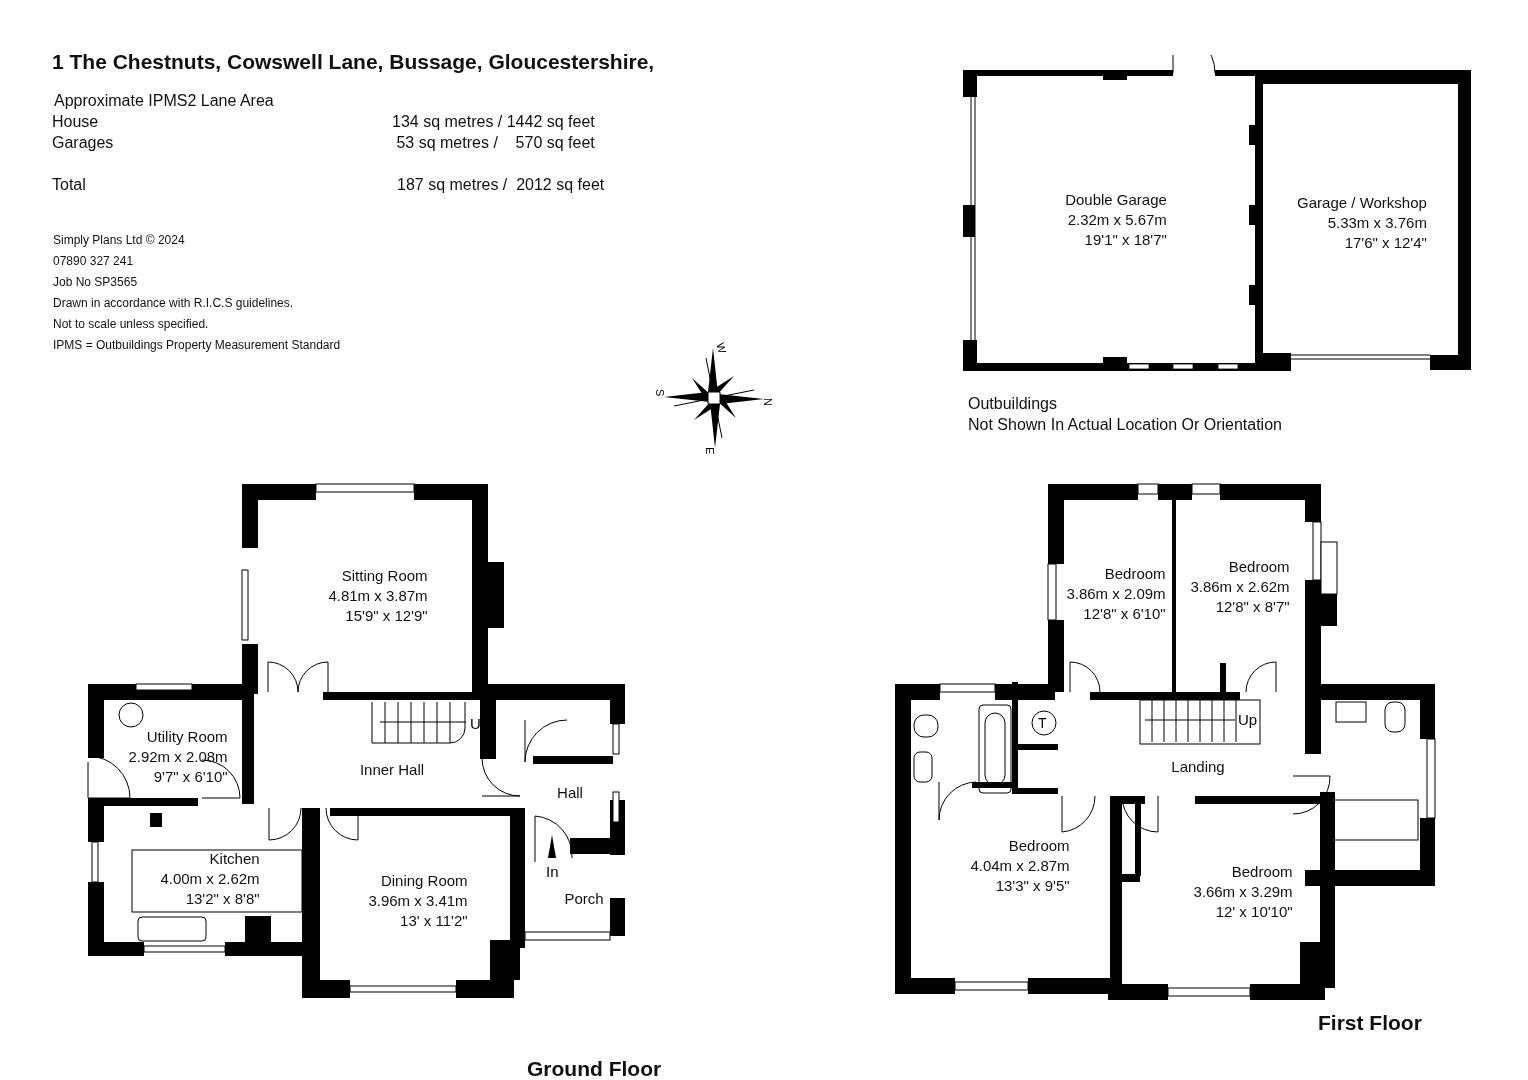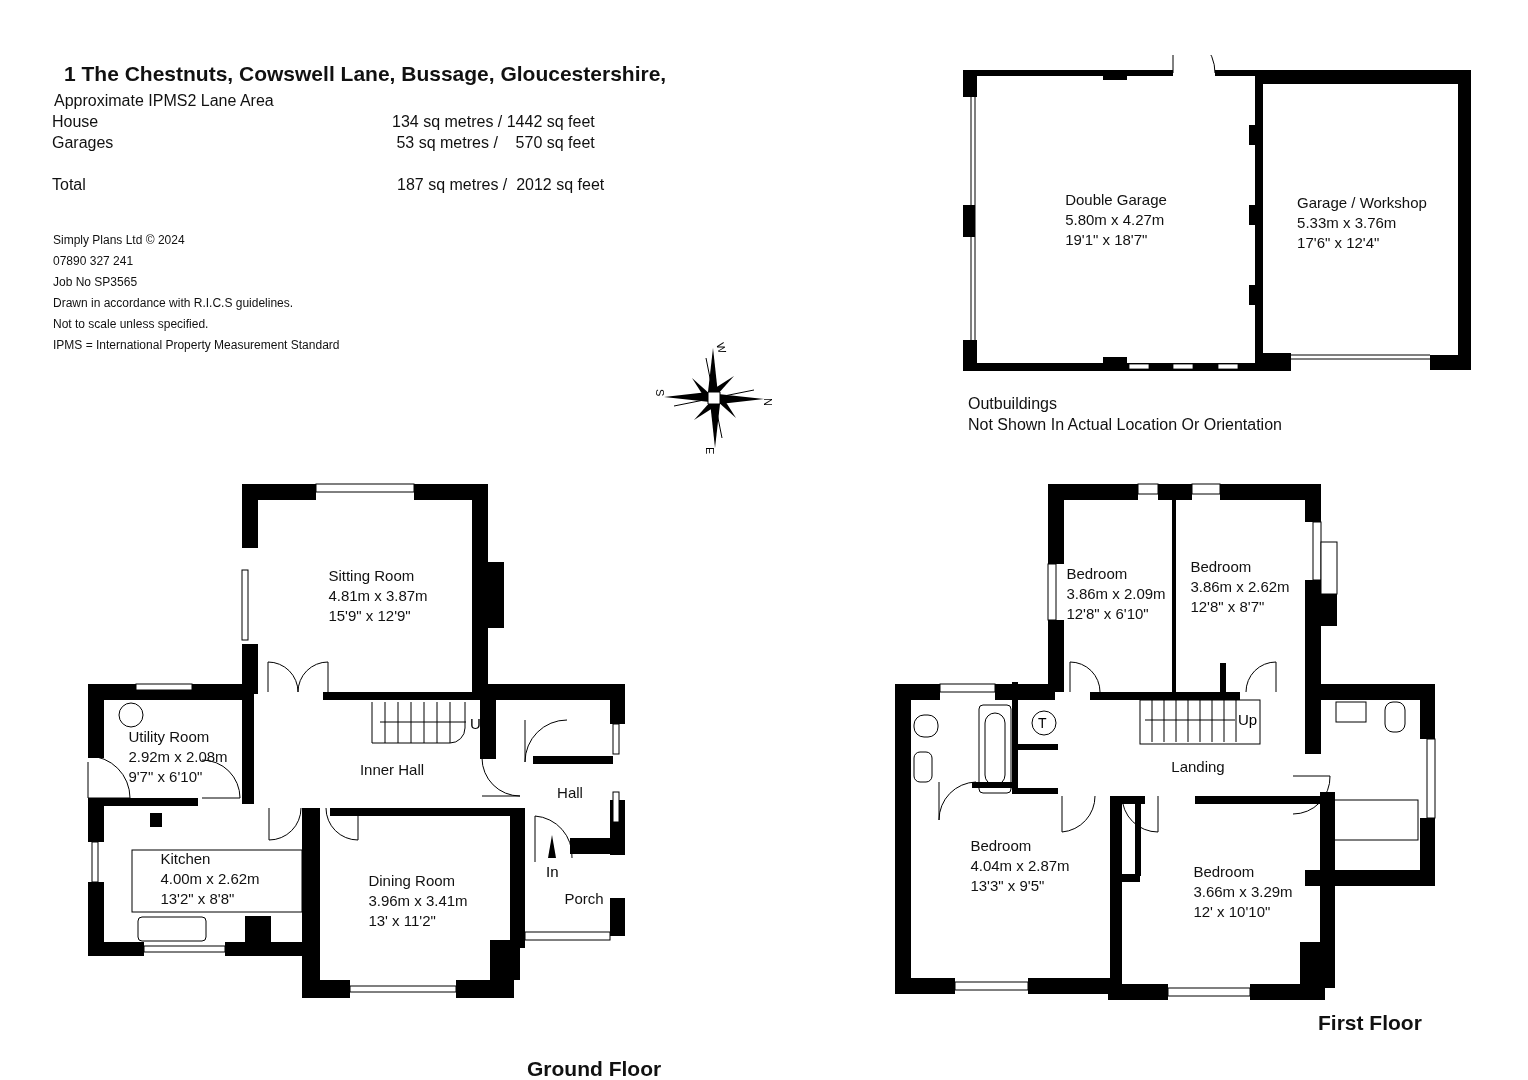--- a/index.html
+++ b/index.html
@@ -1,27 +1,27 @@
 <!DOCTYPE html>
 <html><head>
 <meta charset="utf-8">
 <style>
   html,body{margin:0;padding:0;background:#fff;}
   body{width:1528px;height:1080px;position:relative;overflow:hidden;font-family:"Liberation Sans",sans-serif;color:#111;}
   .abs{position:absolute;}
-  .title{left:52px;top:62px;font-size:21px;font-weight:bold;white-space:nowrap;margin-left:12px;}
+  .title{left:52px;top:50px;font-size:21px;font-weight:bold;white-space:nowrap;}
   .area-block{left:52px;top:90px;font-size:16px;line-height:21px;}
   .area-row{position:relative;height:21px;white-space:nowrap;}
   .area-row .lbl{position:absolute;left:0;}
   .area-row .val{position:absolute;left:340px;width:225px;white-space:pre;}
   .notes{left:53px;top:230px;font-size:12px;line-height:21px;white-space:nowrap;}
   .outnote{left:968px;top:393px;font-size:16px;line-height:21px;white-space:nowrap;}
   .floor-label{font-size:21px;font-weight:bold;white-space:nowrap;}
   svg text{font-family:"Liberation Sans",sans-serif;}
-  .room{position:absolute;text-align:left;font-size:15px;line-height:20px;white-space:nowrap;transform:translateX(-50%);}
+  .room{position:absolute;text-align:right;font-size:15px;line-height:20px;white-space:nowrap;transform:translateX(-50%);}
   .room .nm{display:block;}
 </style>
 </head>
 <body>
 
 <div class="abs title">1 The Chestnuts, Cowswell Lane, Bussage, Gloucestershire,</div>
 
 <div class="abs area-block">
   <div class="area-row">
       <span class="lbl" style="left:2px">Approximate IPMS2 Lane Area</span>
@@ -40,21 +40,21 @@
     <span class="val" style="left:345px">187 sq metres /  2012 sq feet</span>
   </div>
 </div>
 
 <div class="abs notes">
   <div>Simply Plans Ltd © 2024</div>
   <div>07890 327 241</div>
   <div>Job No SP3565</div>
   <div>Drawn in accordance with R.I.C.S guidelines.</div>
   <div>Not to scale unless specified.</div>
-  <div>IPMS = International Property Measurement Standard</div>
+  <div>IPMS = Outbuildings Property Measurement Standard</div>
 </div>
 
 <svg class="abs" style="left:650px;top:335px" width="130" height="125">
   <g transform="translate(64,63)">
     <line x1="-40" y1="8" x2="40" y2="-8" stroke="#000" stroke-width="1"></line>
     <line x1="-8" y1="-40" x2="8" y2="40" stroke="#000" stroke-width="1"></line>
     <polygon points="-50,-1 -6,-6 -4,4" fill="#000"></polygon>
     <polygon points="50,1 6,6 4,-4" fill="#000"></polygon>
     <polygon points="-1,-50 -6,-6 4,-4" fill="#000"></polygon>
     <polygon points="1,50 6,6 -4,4" fill="#000"></polygon>
@@ -103,21 +103,21 @@
 
   <rect x="174" y="309" width="20" height="5" fill="#fff" stroke="#000" stroke-width="0.8"></rect>
   <rect x="218" y="309" width="20" height="5" fill="#fff" stroke="#000" stroke-width="0.8"></rect>
   <rect x="263" y="309" width="20" height="5" fill="#fff" stroke="#000" stroke-width="0.8"></rect>
 
   <path d="M218 18 L218 -25 A43 43 0 0 1 260 18" fill="none" stroke="#000" stroke-width="1"></path>
 </svg>
 
 <div class="room" style="left:1116px;top:190px">
   <span class="nm">Double Garage</span>
-  <span class="nm">5.80m x 4.27m</span>
+  <span class="nm">2.32m x 5.67m</span>
   <span class="nm">19'1" x 18'7"</span>
 </div>
 <div class="room" style="left:1362px;top:193px">
   <span class="nm">Garage / Workshop</span>
   <span class="nm">5.33m x 3.76m</span>
   <span class="nm">17'6" x 12'4"</span>
 </div>
 
 <div class="abs outnote">
   <div>Outbuildings</div>

